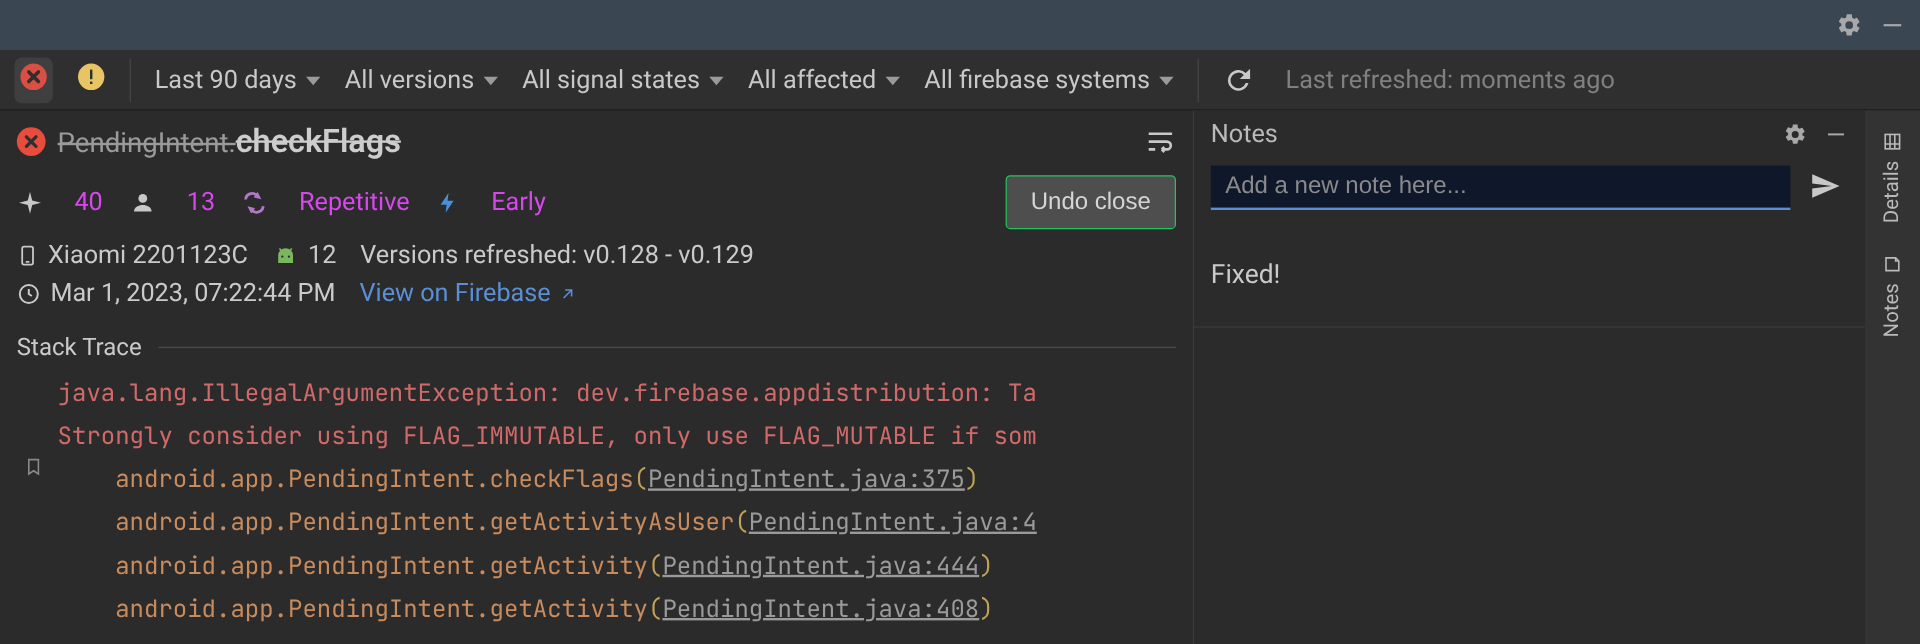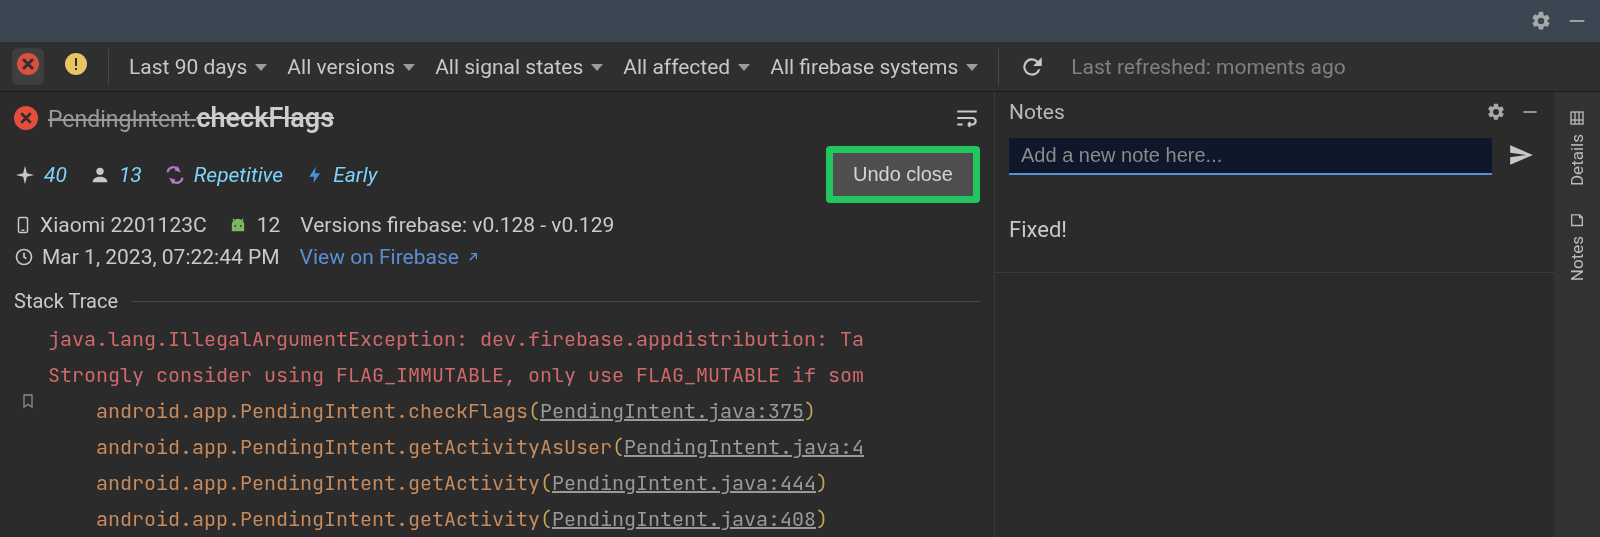--- a/index.html
+++ b/index.html
@@ -49,24 +49,24 @@
     padding: 10px 14px 6px 14px;
     display:flex; align-items:center; justify-content:space-between;
   }
   .issue-title { display:flex; align-items:center; gap:10px; }
   .issue-title .x-icon { width:24px; height:24px; border-radius:50%; background:#e74c3c; display:flex; align-items:center; justify-content:center; }
   .issue-title .name1 { color:#9a9a9a; text-decoration:line-through; font-size:23px;}
   .issue-title .name2 { color:#cdcdcd; text-decoration:line-through; font-weight:600; font-size:27px;}
   .stats-row {
     display:flex; align-items:center; gap:22px; padding: 6px 14px; flex-wrap:wrap;
   }
-  .stat { display:flex; align-items:center; gap:8px; color:#7dd3fc;font-style:italic; }
+  .stat { display:flex; align-items:center; gap:26px; color:#d946ef; }
   .stat svg { flex-shrink:0; }
   .undo-btn {
-    background:#4e4e4e; border:7px solid #22c55e; color:#d5d5d5; padding:10px 20px; border-radius:4px; cursor:pointer; font-size:20px;
+    background:#4e4e4e; border:1px solid #22c55e; color:#d5d5d5; padding:10px 20px; border-radius:4px; cursor:pointer; font-size:20px;
   }
   .meta-row { display:flex; align-items:center; gap:20px; padding:4px 14px; flex-wrap:wrap; color:#cacaca;}
   .meta-row .item { display:flex; align-items:center; gap:8px; }
   .link { color:#5a8fd6; cursor:pointer; display:flex; align-items:center; gap:6px; }
   .section-header {
     display:flex; align-items:center; gap:14px; padding:16px 14px 8px 14px; color:#cacaca; font-size:20px;
   }
   .section-header .line { flex:1; height:1px; background:#4a4a4a; }
   .stack {
     font-family: "JetBrains Mono", Menlo, Consolas, monospace;
@@ -219,21 +219,21 @@
         <span>Xiaomi 2201123C</span>
       </div>
       <div class="item">
         <svg width="22" height="22" viewBox="0 0 24 24" fill="#7bb661">
             <path d="M6 18h12v-6a6 6 0 0 0-12 0Zm2-10-1.5-2.6M16 8l1.5-2.6" stroke="#7bb661" stroke-width="1.5"></path>
             <circle cx="9" cy="13" r="1" fill="#2b2b2b"></circle>
             <circle cx="15" cy="13" r="1" fill="#2b2b2b"></circle>
           </svg>
         <span>12</span>
       </div>
-      <span>Versions firebase: v0.128 - v0.129</span>
+      <span>Versions refreshed: v0.128 - v0.129</span>
     </div>
 
     <div class="meta-row">
       <div class="item">
         <svg width="20" height="20" viewBox="0 0 24 24" fill="none" stroke="#c8c8c8" stroke-width="2">
             <circle cx="12" cy="12" r="9"></circle>
             <path d="M12 7v5l3 2"></path>
           </svg>
         <span>Mar 1, 2023, 07:22:44 PM</span>
       </div>

